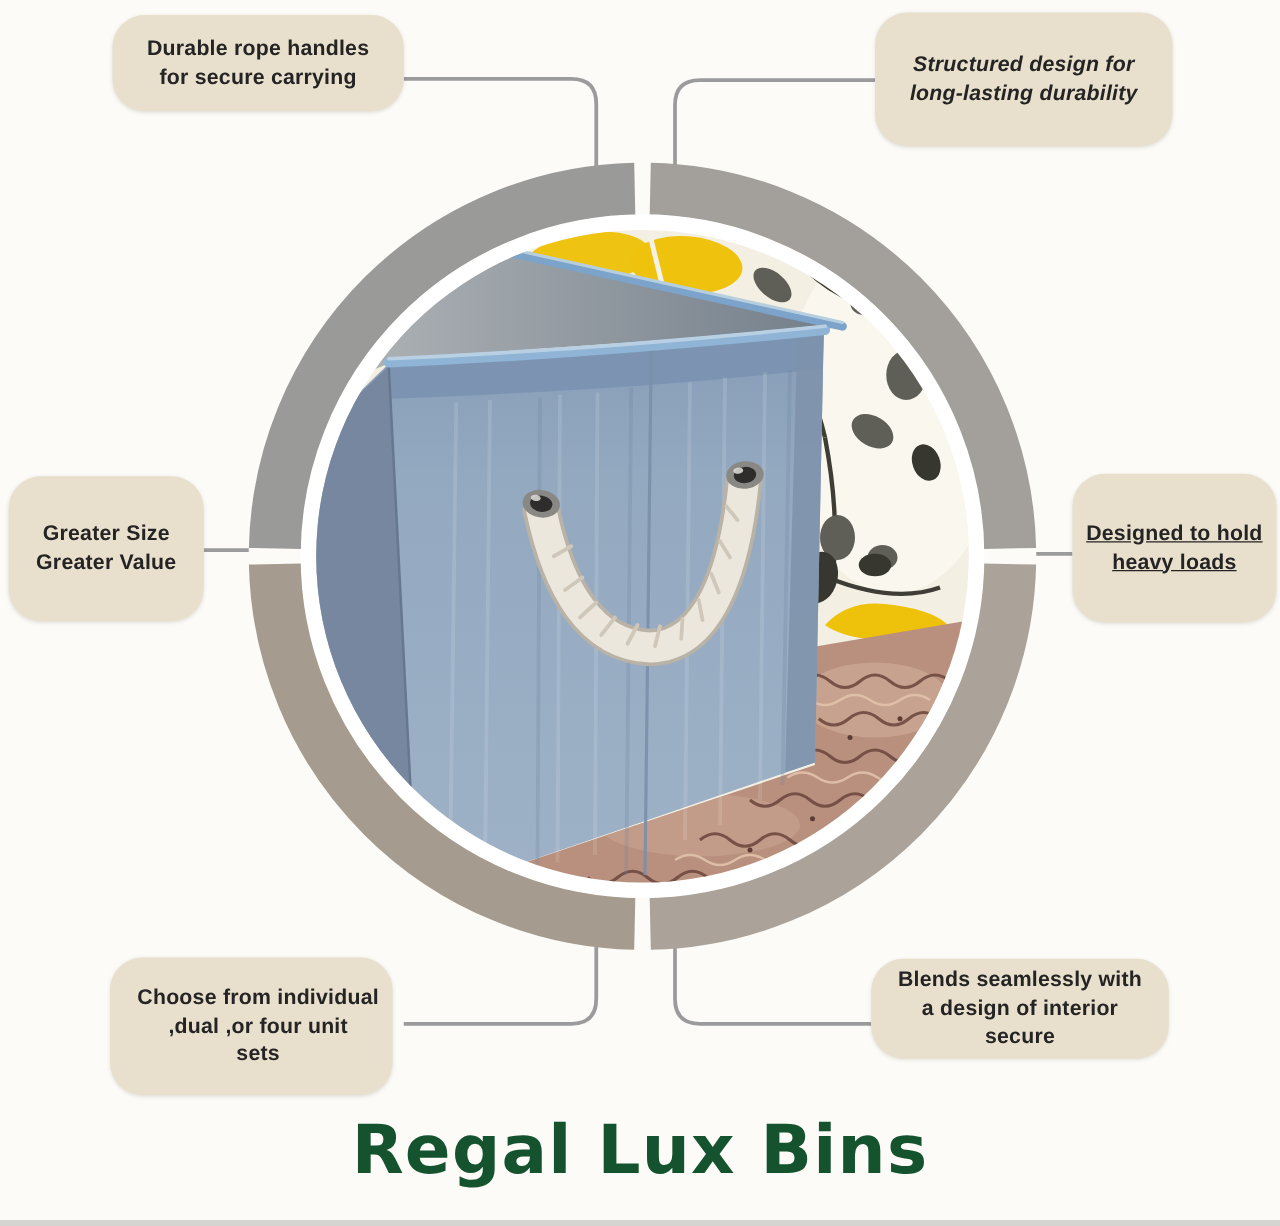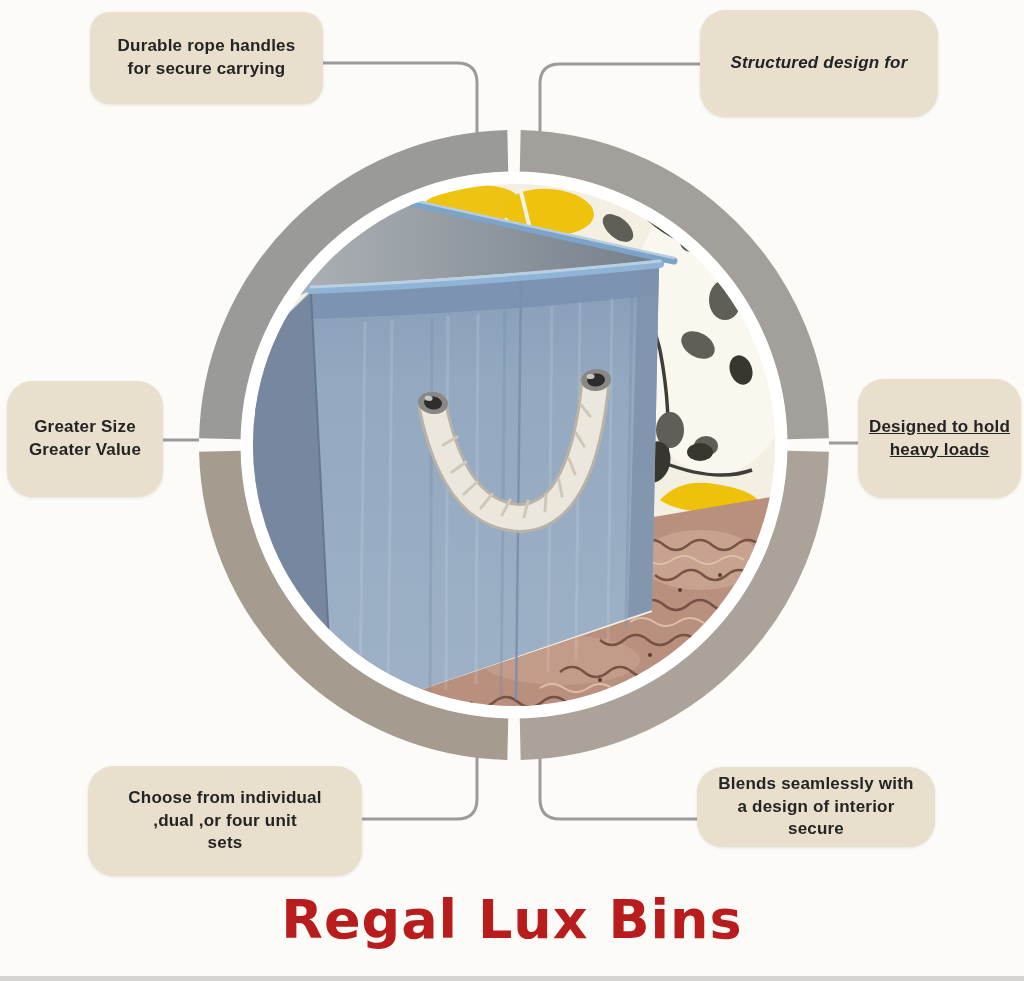--- a/index.html
+++ b/index.html
@@ -10,30 +10,30 @@
   }
   .diagram-svg{position:absolute;left:0;top:0;}
   .callout{
     position:absolute;background:#e8dfcc;border-radius:26px;
     display:flex;flex-direction:column;justify-content:center;align-items:center;
     text-align:center;color:#242424;font-weight:bold;font-size:17px;line-height:1.35;
     box-shadow:0 1px 3px rgba(90,80,60,0.15);
     letter-spacing:.2px;
   }
   .callout-line{white-space:nowrap;}
-  .co-top-left    {left:90px;  top:12px;  width:233px;height:92px;border-radius:20px;}
+  .co-top-left    {left:90px;  top:12px;  width:233px;height:77px;}
   .co-top-right   {left:700px; top:10px;  width:238px;height:107px;font-style:italic;}
   .co-mid-left    {left:7px;   top:381px; width:156px;height:116px;text-align:right;}
   .co-mid-right   {left:858px; top:379px; width:163px;height:119px;text-decoration:underline;}
-  .co-bottom-left {left:88px;  top:766px; width:274px;height:110px;}
+  .co-bottom-left {left:88px;  top:766px; width:215px;height:110px;padding-left:11px;}
   .co-bottom-right{left:697px; top:767px; width:238px;height:80px;}
   .poster-title{
     position:absolute;left:0;right:0;top:888px;text-align:center;
     font-family:"DejaVu Sans",sans-serif;font-weight:bold;font-size:54px;
-    color:#b91c1c;letter-spacing:1px;
+    color:#14532d;letter-spacing:1px;
   }
   .bottom-strip{
     position:absolute;left:0;right:0;bottom:0;height:5px;background:#d6d4d0;
   }
 </style>
 </head>
 <body>
 
 <div class="canvas">
 
@@ -192,20 +192,21 @@
     </g>
   </svg>
 
   <div class="callout co-top-left">
     <div class="callout-line">Durable rope handles</div>
     <div class="callout-line">for secure carrying</div>
   </div>
 
   <div class="callout co-top-right">
     <div class="callout-line">Structured design for</div>
+    <div class="callout-line">long-lasting durability</div>
   </div>
 
   <div class="callout co-mid-left">
     <div class="callout-line">Greater Size</div>
     <div class="callout-line">Greater Value</div>
   </div>
 
   <div class="callout co-mid-right">
     <div class="callout-line">Designed to hold</div>
     <div class="callout-line">heavy loads</div>

